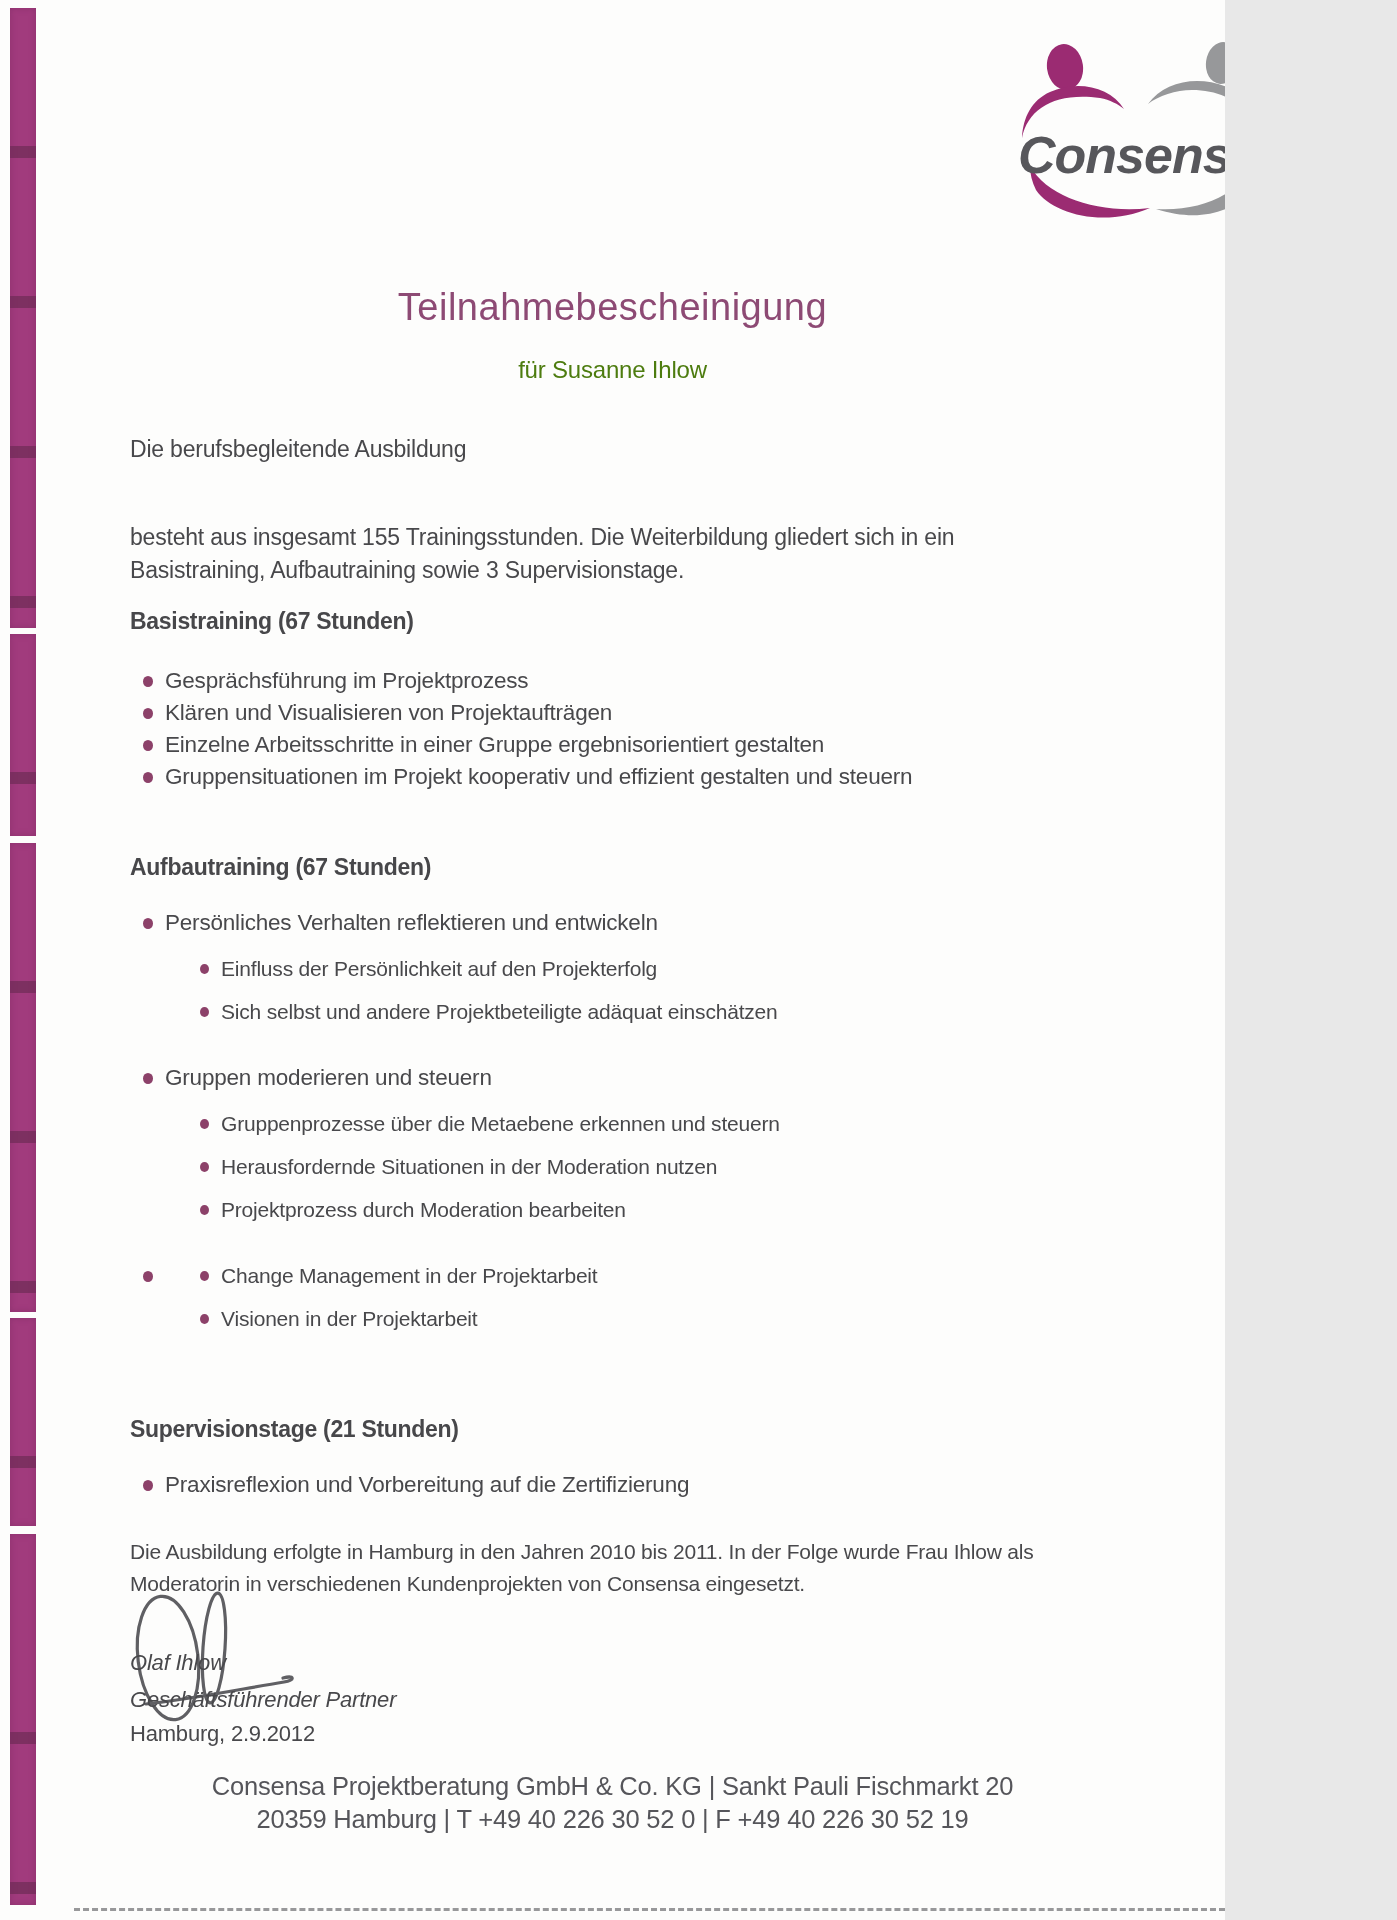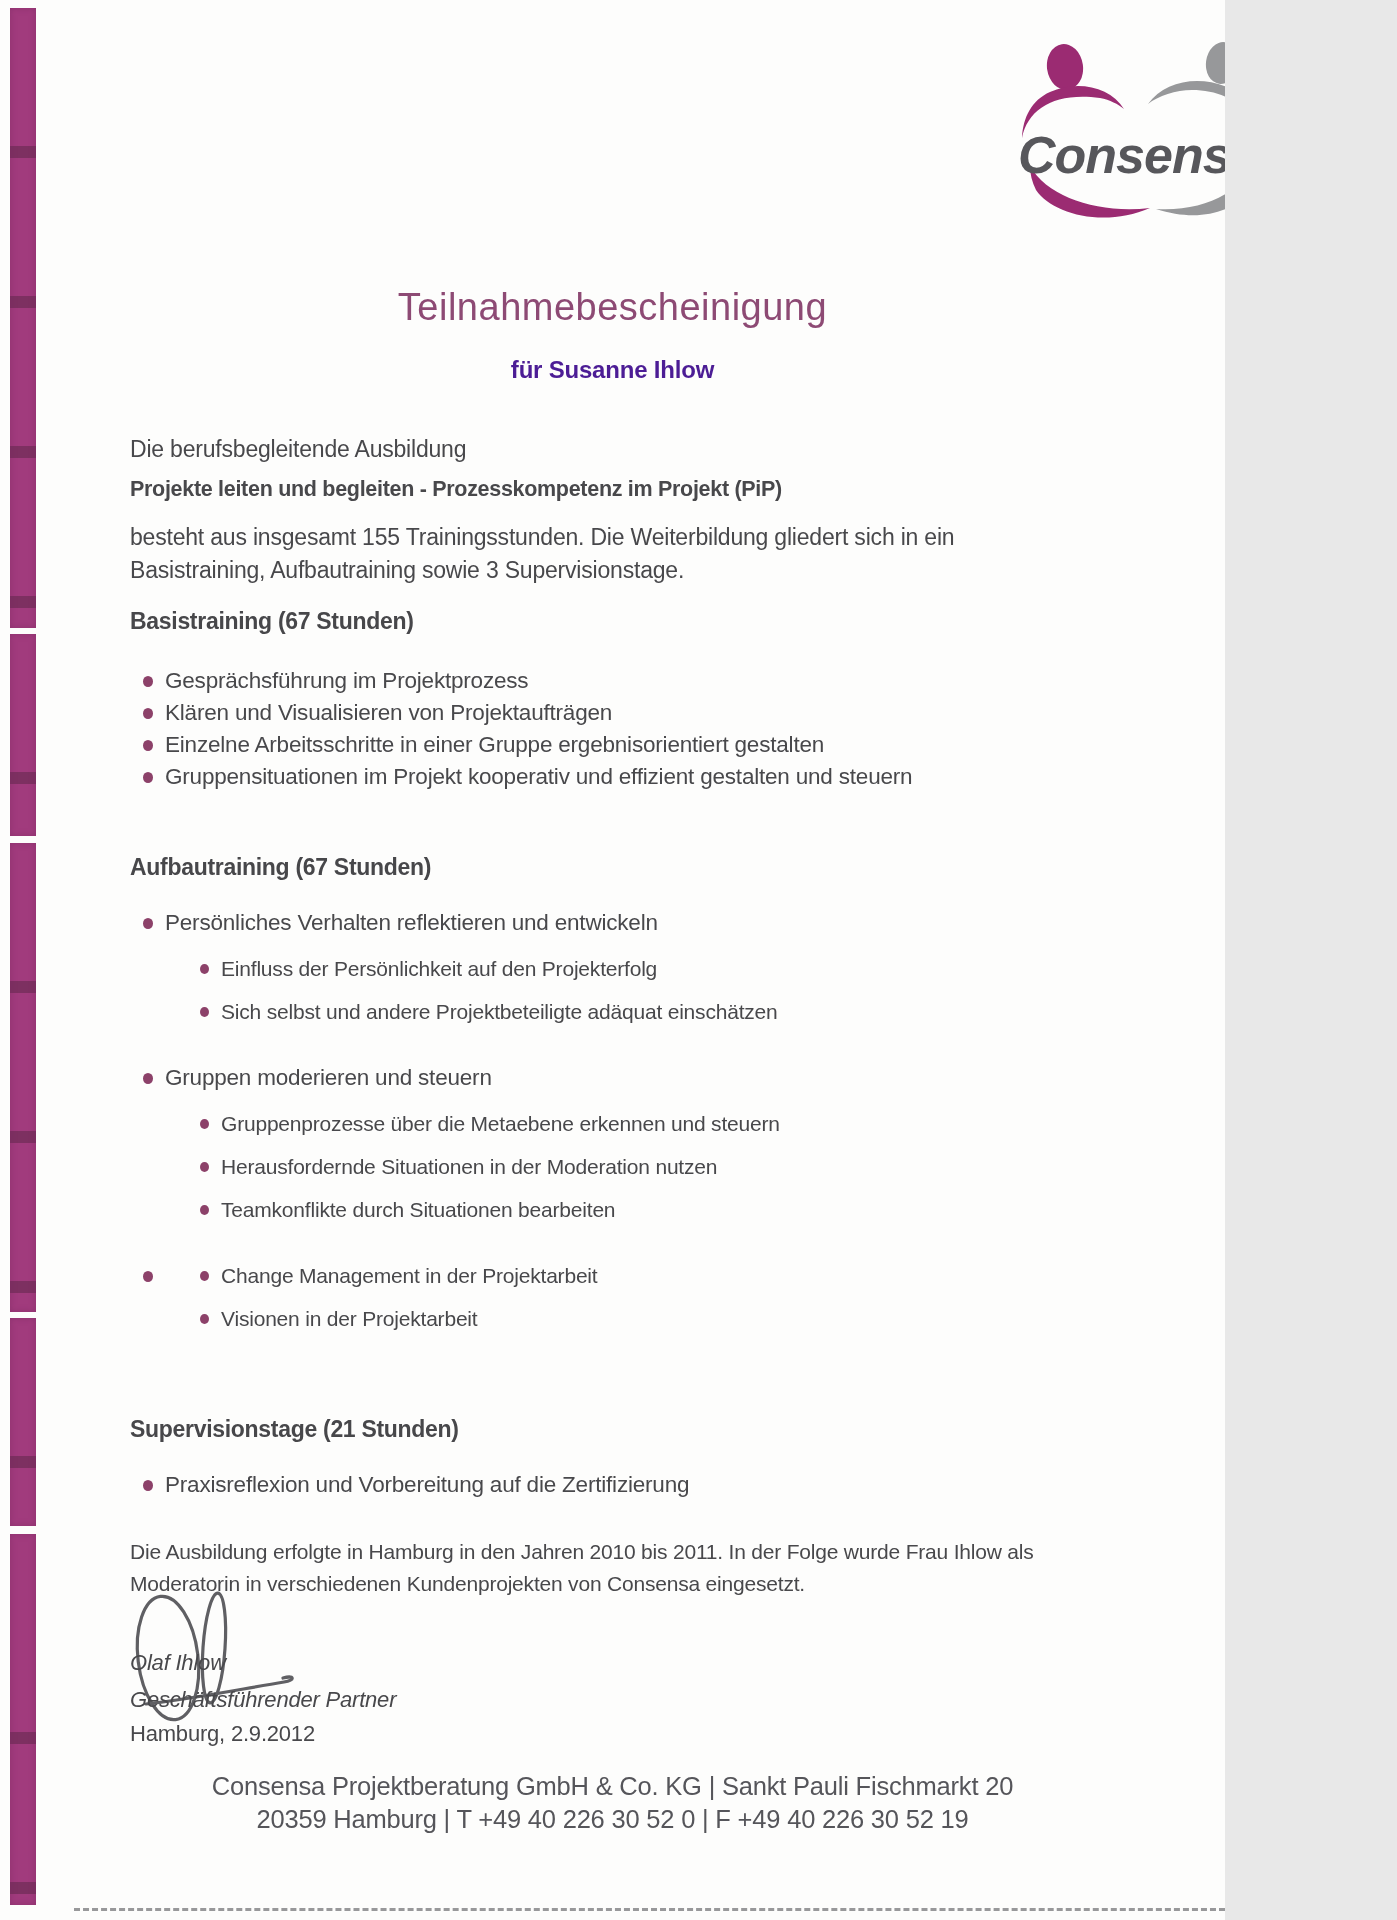--- a/index.html
+++ b/index.html
@@ -30,21 +30,21 @@
   
   .logo{position:absolute;left:1008px;top:42px;width:258px;height:180px;}
   
   .abs{position:absolute;}
   .title{
     top:286px;left:0;right:0;text-align:center;
     font-size:38px;letter-spacing:.5px;color:#8d4a74;font-weight:400;margin:0;
   }
   .subtitle{
     top:356px;left:0;right:0;text-align:center;
-    font-size:24px;font-weight:700;color:#4c1d95;letter-spacing:-.2px;
+    font-size:24px;font-weight:400;color:#4d7c0f;letter-spacing:-.2px;
   }
   .body-line{font-size:23px;letter-spacing:-.2px;}
   .p1{top:436px;left:130px;text-align:right;}
   .p2{top:477px;left:130px;font-size:21.5px;font-weight:700;letter-spacing:-.3px;}
   .p3{top:521px;left:130px;line-height:33px;}
   .closing{top:1536px;left:130px;font-size:21px;line-height:32px;letter-spacing:-.2px;}
   
   .section{position:absolute;left:130px;right:70px;}
   .section-0{top:606px;}
   .section-1{top:852px;}
@@ -105,21 +105,20 @@
 
       <path d="M250,112 C238,150 196,170 148,167 C200,184 240,164 250,134 C250,126 250,119 250,112 Z" fill="#97989a"></path>
       <text x="10" y="131" font-family="Liberation Sans, DejaVu Sans, sans-serif" font-size="52" font-style="italic" font-weight="700" fill="#57575b" letter-spacing="-1">Consensa</text>
     </svg>
   </div>
 
   <h1 class="abs title">Teilnahmebescheinigung</h1>
   <div class="abs subtitle">für Susanne Ihlow</div>
 
   <div class="abs body-line p1">Die berufsbegleitende Ausbildung</div>
-  <div class="abs body-line p2">Projekte leiten und begleiten - Prozesskompetenz im Projekt (PiP)</div>
   <div class="abs body-line p3">
     <div>besteht aus insgesamt 155 Trainingsstunden. Die Weiterbildung gliedert sich in ein</div>
     <div>Basistraining, Aufbautraining sowie 3 Supervisionstage.</div>
   </div>
 
   <div id="sections">
       <section class="section section-0">
         <h2 class="sec-heading">Basistraining (67 Stunden)</h2>
         <ul class="blist">
           <li class="l1"><span>Gesprächsführung im Projektprozess</span></li>
@@ -131,21 +130,21 @@
       <section class="section section-1">
         <h2 class="sec-heading">Aufbautraining (67 Stunden)</h2>
         <ul class="blist">
           <li class="l1"><span>Persönliches Verhalten reflektieren und entwickeln</span><ul class="slist">
               <li class="l2">Einfluss der Persönlichkeit auf den Projekterfolg</li>
               <li class="l2">Sich selbst und andere Projektbeteiligte adäquat einschätzen</li>
             </ul></li>
           <li class="l1"><span>Gruppen moderieren und steuern</span><ul class="slist">
               <li class="l2">Gruppenprozesse über die Metaebene erkennen und steuern</li>
               <li class="l2">Herausfordernde Situationen in der Moderation nutzen</li>
-              <li class="l2">Teamkonflikte durch Situationen bearbeiten</li>
+              <li class="l2">Projektprozess durch Moderation bearbeiten</li>
             </ul></li>
           <li class="l1"><ul class="slist">
               <li class="l2">Change Management in der Projektarbeit</li>
               <li class="l2">Visionen in der Projektarbeit</li>
             </ul></li>
         </ul>
       </section>
       <section class="section section-2">
         <h2 class="sec-heading">Supervisionstage (21 Stunden)</h2>
         <ul class="blist">

